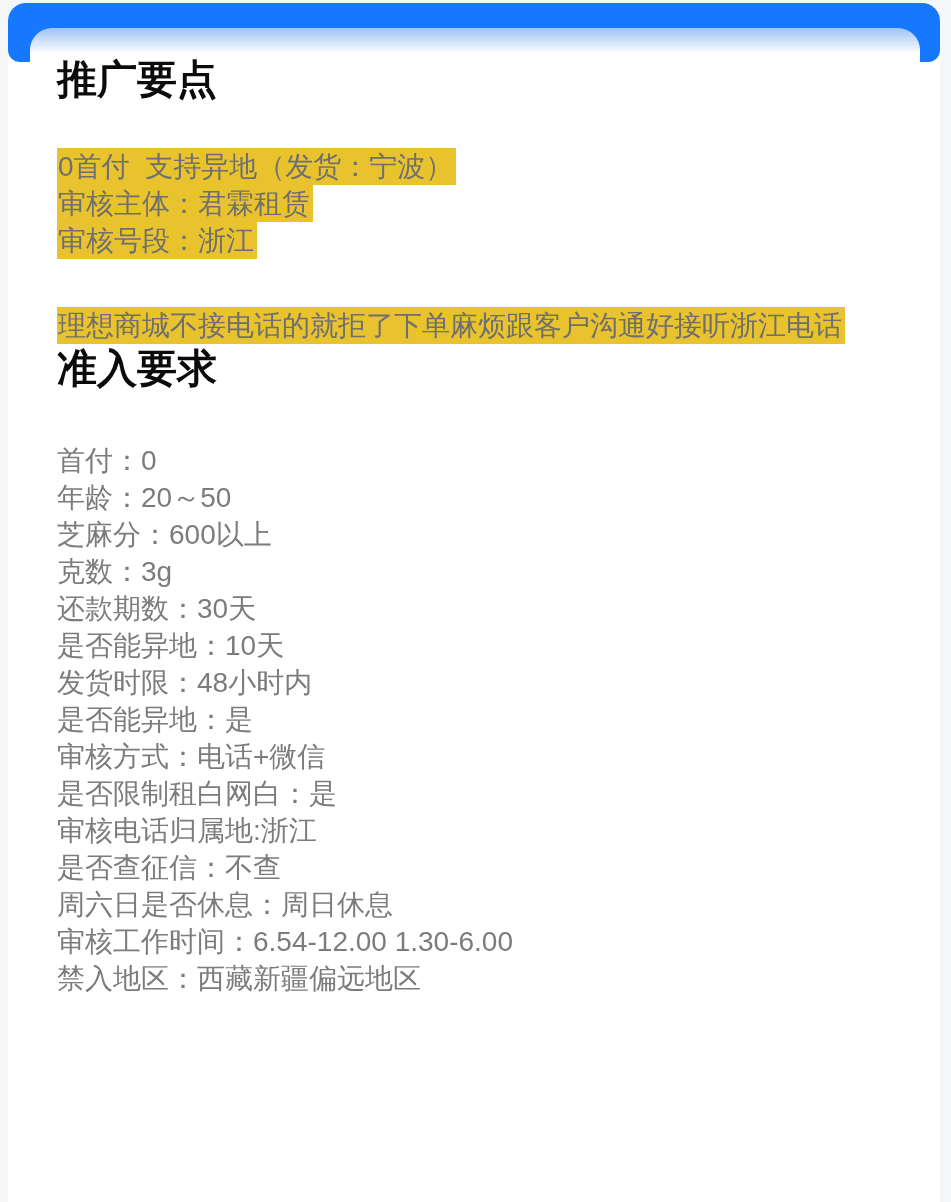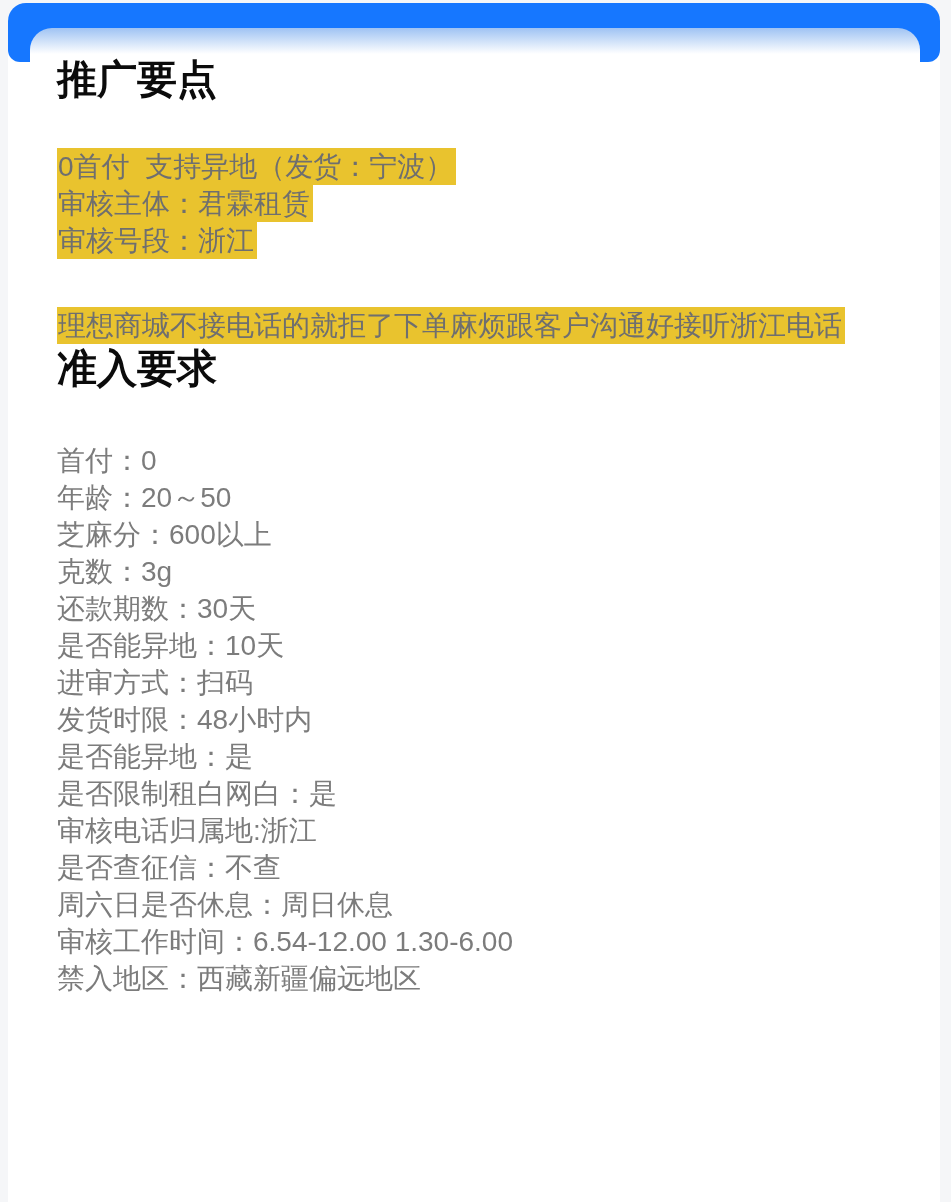--- a/index.html
+++ b/index.html
@@ -101,23 +101,23 @@
 
     <h2 class="section-heading heading-req">准入要求</h2>
 
     <div class="req-list">
       <div class="req-item">首付：0</div>
       <div class="req-item">年龄：20～50</div>
       <div class="req-item">芝麻分：600以上</div>
       <div class="req-item">克数：3g</div>
       <div class="req-item">还款期数：30天</div>
       <div class="req-item">是否能异地：10天</div>
-      <div class="req-item">进审方式：扫码</div>
       <div class="req-item">发货时限：48小时内</div>
       <div class="req-item">是否能异地：是</div>
+      <div class="req-item">审核方式：电话+微信</div>
       <div class="req-item">是否限制租白网白：是</div>
       <div class="req-item">审核电话归属地:浙江</div>
       <div class="req-item">是否查征信：不查</div>
       <div class="req-item">周六日是否休息：周日休息</div>
       <div class="req-item">审核工作时间：6.54-12.00 1.30-6.00</div>
       <div class="req-item">禁入地区：西藏新疆偏远地区</div>
     </div>
 
   </div>
 </div>

